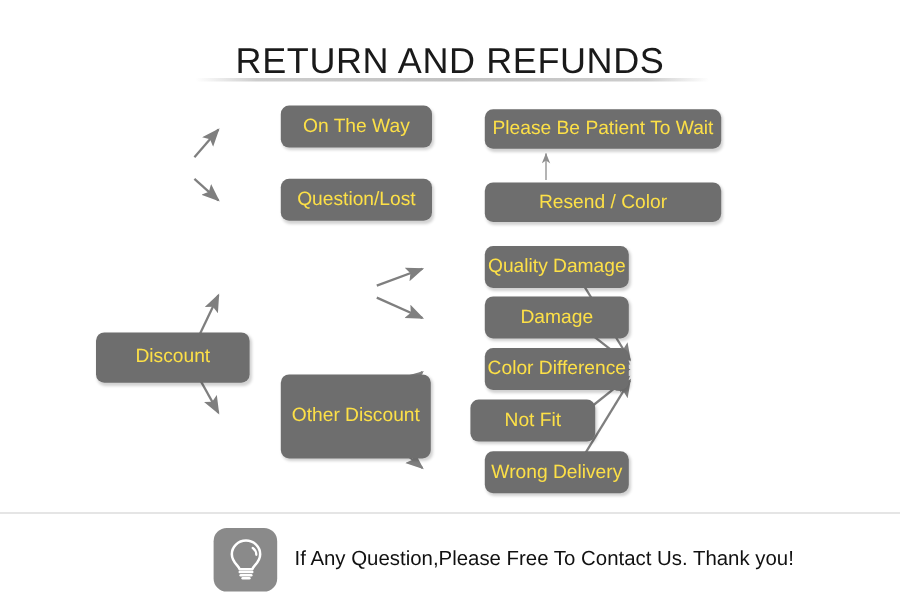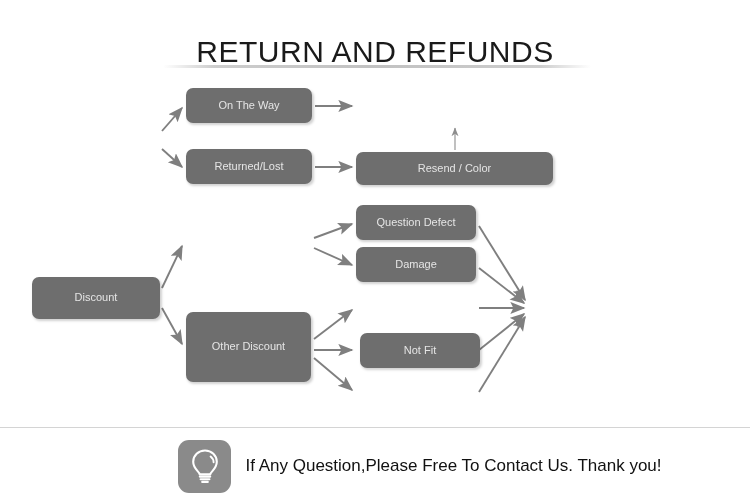--- a/index.html
+++ b/index.html
@@ -44,32 +44,33 @@
       rgba(190,190,190,0.95) 50%,
       rgba(196,196,196,0.85) 88%,
       rgba(200,200,200,0) 100%);
     border-radius: 2px;
   }
 
   
   .node {
     position: absolute;
     background: #6e6e6e;
-    color: #e5e5e5;
+    color: #fde047;
     border-radius: 7px;
     box-shadow: 1.5px 2px 2.5px rgba(0,0,0,0.18);
     display: flex;
     align-items: center;
     justify-content: center;
     text-align: center;
-    font-size: 11px;
+    font-size: 16px;
     line-height: 1.2;
     box-sizing: border-box;
     padding: 0 6px;
     white-space: nowrap;
+    margin-left: 48px;
   }
 
   
   #arrows {
     position: absolute;
     left: 0;
     top: 0;
     width: 750px;
     height: 500px;
     pointer-events: none;
@@ -154,37 +155,40 @@
       <path d="M479,350 L524,314"></path>
       <path d="M479,392 L525,317"></path>
     </g>
 
     <path d="M455,150 L455,128" stroke="#8d8d8d" stroke-width="1.1" fill="none" marker-end="url(#ah-thin)"></path>
   </svg>
 
 
   <div class="node" style="left:186px; top:88px; width:126px; height:35px;">On The Way</div>
 
-  <div class="node" style="left:186px; top:149px; width:126px; height:35px;">Returned/Lost</div>
-
+  <div class="node" style="left:186px; top:149px; width:126px; height:35px;">Question/Lost</div>
+
+  <div class="node" style="left:356px; top:91px; width:197px; height:33px;">Please Be Patient To Wait</div>
 
   <div class="node" style="left:356px; top:152px; width:197px; height:33px;">Resend / Color</div>
 
   <div class="node" style="left:32px; top:277px; width:128px; height:42px;">Discount</div>
 
 
   <div class="node" style="left:186px; top:312px; width:125px; height:70px;">Other Discount</div>
 
-  <div class="node" style="left:356px; top:205px; width:120px; height:35px;">Question Defect</div>
+  <div class="node" style="left:356px; top:205px; width:120px; height:35px;">Quality Damage</div>
 
   <div class="node" style="left:356px; top:247px; width:120px; height:35px;">Damage</div>
 
-
-  <div class="node" style="left:360px; top:333px; width:120px; height:35px;">Not Fit</div>
-
+  <div class="node" style="left:356px; top:290px; width:120px; height:35px;">Color Difference</div>
+
+  <div class="node" style="left:344px; top:333px; width:104px; height:35px;">Not Fit</div>
+
+  <div class="node" style="left:356px; top:376px; width:120px; height:35px;">Wrong Delivery</div>
 
 
   <div class="footer-rule"></div>
   <div class="footer">
     <div class="bulb-tile">
       <svg width="34" height="38" viewBox="0 0 34 38" xmlns="http://www.w3.org/2000/svg">
         <path d="M17 3.5 C10.4 3.5 5.2 8.6 5.2 14.8 C5.2 19.2 7.6 21.9 9.6 24.1
                  C10.8 25.4 11.5 26.3 11.7 27.4 L22.3 27.4 C22.5 26.3 23.2 25.4 24.4 24.1
                  C26.4 21.9 28.8 19.2 28.8 14.8 C28.8 8.6 23.6 3.5 17 3.5 Z" fill="none" stroke="#ffffff" stroke-width="2.1" stroke-linejoin="round"></path>
         <path d="M11.8 29.6 L22.2 29.6" fill="none" stroke="#ffffff" stroke-width="2.1" stroke-linecap="round"></path>

